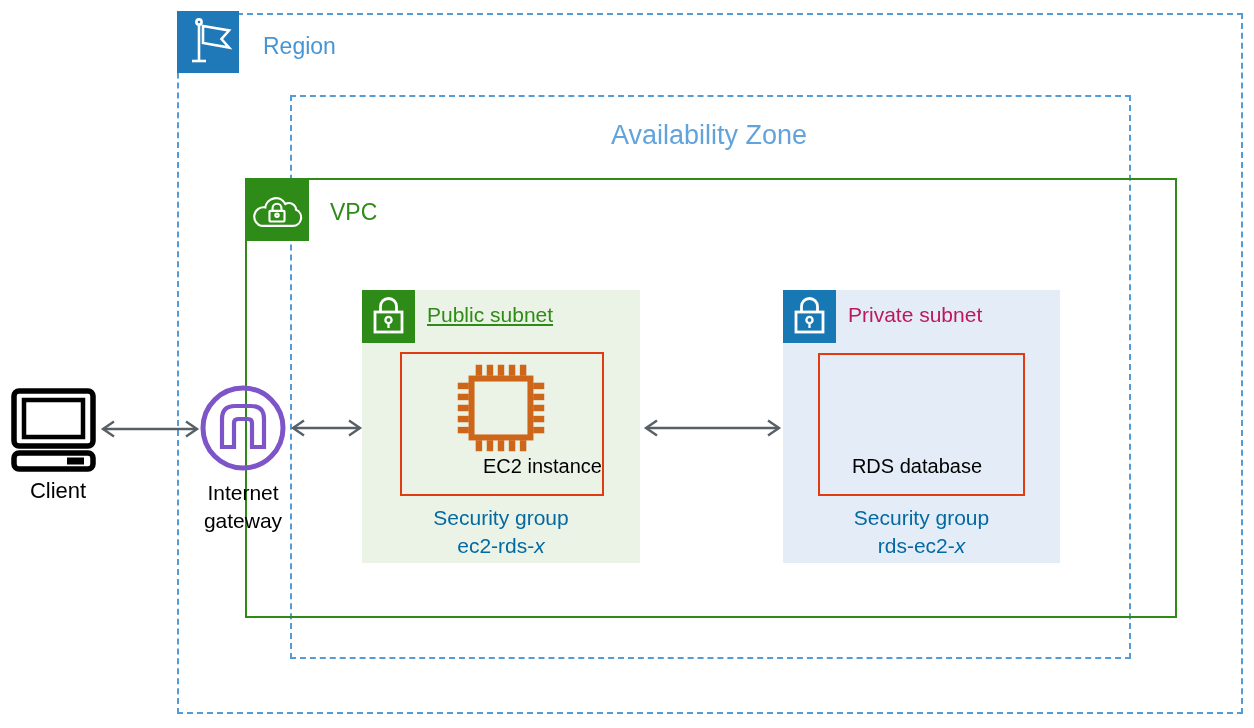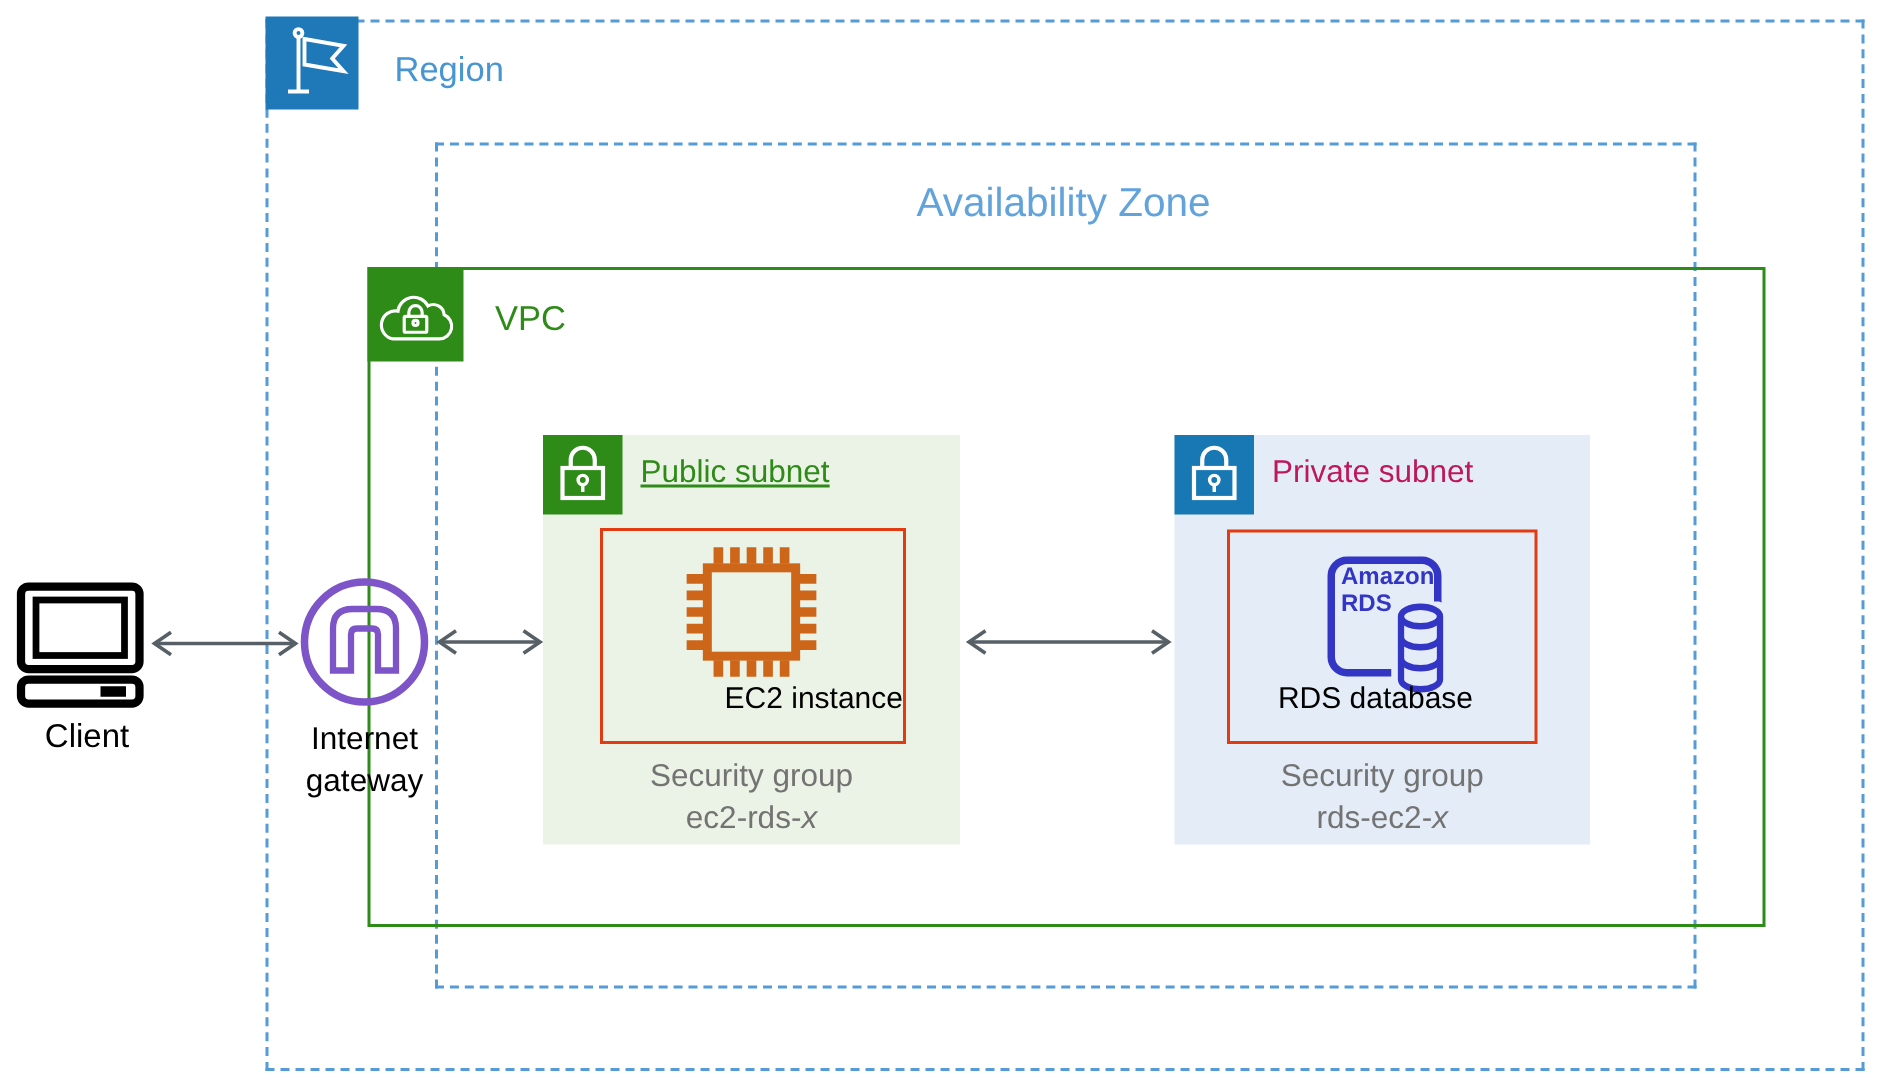--- a/index.html
+++ b/index.html
@@ -29,21 +29,21 @@
   
   .pub-subnet{left:362px;top:290px;width:278px;height:273px;background:#EBF3E7;z-index:3;}
   .priv-subnet{left:783px;top:290px;width:277px;height:273px;background:#E4EDF7;z-index:3;}
   
   .sg-box{border:2px solid #E33B11;z-index:4;}
   .ec2-box{left:400px;top:352px;width:200px;height:140px;}
   .rds-box{left:818px;top:353px;width:203px;height:139px;}
   .node-lbl{z-index:6;font-size:20px;color:#000;text-align:right;}
   .ec2-node-lbl{left:400px;top:455px;width:202px;}
   .rds-node-lbl{left:818px;top:455px;width:164px;}
-  .sg-lbl{z-index:6;font-size:21px;line-height:28px;color:#737373;text-align:center;}
+  .sg-lbl{z-index:6;font-size:21px;line-height:28px;color:#0369a1;text-align:center;}
   .sg-lbl .var{font-style:italic;}
   .pub-sg-lbl{left:362px;top:504px;width:278px;}
   .priv-sg-lbl{left:783px;top:504px;width:277px;}
   
   .client-icon{left:10px;top:388px;width:88px;height:84px;z-index:5;}
   .client-lbl{left:8px;top:478px;width:100px;text-align:center;font-size:22px;color:#000;z-index:6;}
   .igw-icon{left:200px;top:385px;width:86px;height:86px;z-index:5;}
   .igw-lbl{left:186px;top:479px;width:114px;text-align:center;font-size:21px;line-height:28px;color:#000;z-index:6;}
   
   .rds-icon{left:885px;top:371px;width:76px;height:80px;z-index:5;}
@@ -138,39 +138,20 @@
       </g>
     </svg>
   </div>
   <div class="abs lbl node-lbl ec2-node-lbl">EC2 instance</div>
   <div class="abs sg-lbl pub-sg-lbl">
     <div>Security group</div>
     <div><span>ec2-rds-</span><span class="var">x</span></div>
   </div>
 
   <div class="abs sg-box rds-box"></div>
-  <div class="abs rds-icon">
-    <div class="rds-frame"></div>
-    <div class="rds-logo-text">
-      <div>Amazon</div>
-      <div>RDS</div>
-    </div>
-    <svg class="rds-cyl" viewBox="0 0 40 64" fill="none">
-      <g stroke="#E4EDF7" stroke-width="13" fill="#E4EDF7">
-        <path d="M7,10 V52 A13,6.5 0 0 0 33,52 V10"></path>
-        <ellipse cx="20" cy="10" rx="13" ry="6.5"></ellipse>
-      </g>
-      <g stroke="#3335C4" stroke-width="4.2">
-        <ellipse cx="20" cy="10" rx="13" ry="6.5"></ellipse>
-        <path d="M7,10 V52 A13,6.5 0 0 0 33,52 V10"></path>
-        <path d="M7,24 A13,6.5 0 0 0 33,24"></path>
-        <path d="M7,38 A13,6.5 0 0 0 33,38"></path>
-      </g>
-    </svg>
-  </div>
   <div class="abs lbl node-lbl rds-node-lbl">RDS database</div>
   <div class="abs sg-lbl priv-sg-lbl">
     <div>Security group</div>
     <div><span>rds-ec2-</span><span class="var">x</span></div>
   </div>
 
   <div class="abs client-icon">
     <svg width="88" height="84" viewBox="0 0 88 84" fill="none" stroke="#000000">
       <rect x="4" y="3" width="79" height="55" rx="5" stroke-width="5.5"></rect>
       <rect x="14" y="12" width="59" height="37" stroke-width="4.5"></rect>

